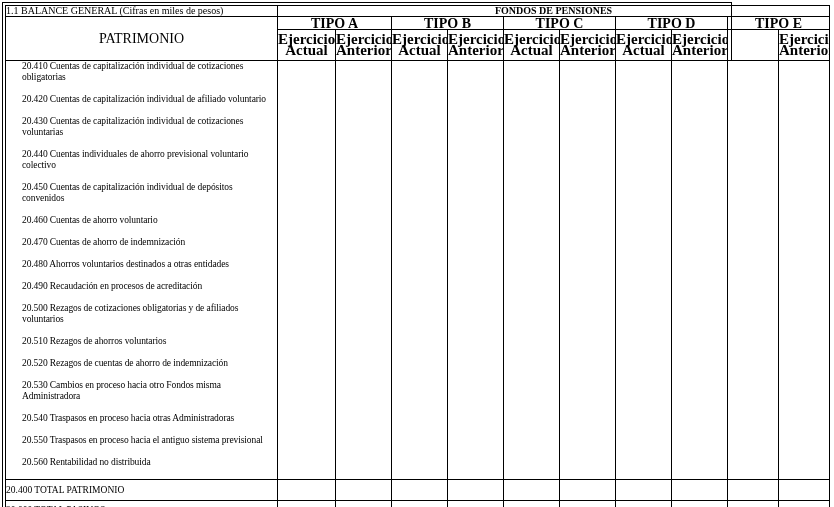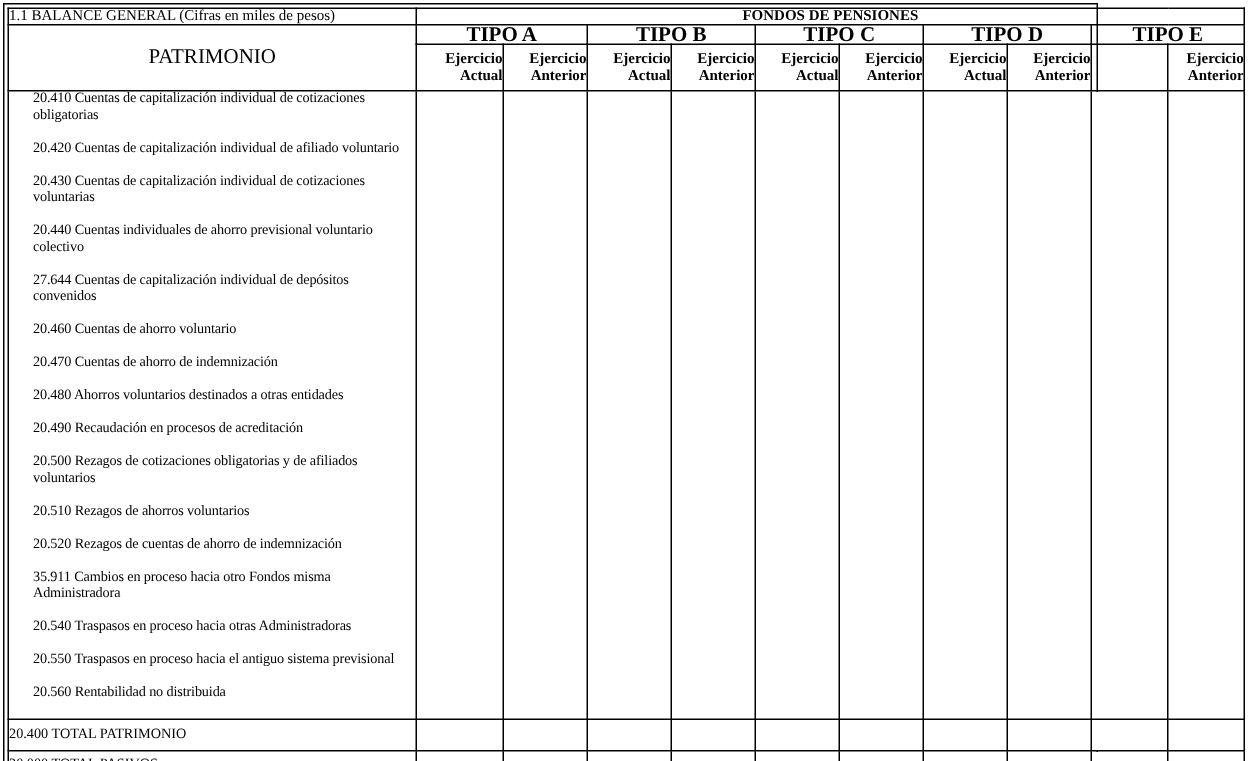--- a/index.html
+++ b/index.html
@@ -28,21 +28,21 @@
     overflow: hidden;
   }
   td.lbl {
     padding-left: 4px;
     font-size: 10px;
     text-align: left;
     white-space: nowrap;
   }
   tr.r1 td { height: 10px; font-size: 10px; line-height: 10px; }
   tr.r2 td { height: 12px; font-size: 14px; line-height: 11px; text-align: center; }
-  tr.r3 td { height: 30px; font-size: 10px; line-height: 11px; text-align: right; }
+  tr.r3 td { height: 30px; font-size: 15px; line-height: 11px; }
   td.ctr { text-align: center; font-weight: bold; }
   td.patr {
     padding-left: 4px;
     font-size: 10px;
     text-align: left;
     vertical-align: middle;
   }
   td.items-cell {
     vertical-align: top;
     padding: 2px 3px 0 4px;
@@ -104,29 +104,29 @@
       <td class="ctr"></td>
       <td class="ctr">Ejercicio Anterior</td>
     </tr>
 
     <tr class="r4">
       <td class="items-cell">
         <p>20.410 Cuentas de capitalización individual de cotizaciones obligatorias</p>
         <p>20.420 Cuentas de capitalización individual de afiliado voluntario</p>
         <p>20.430 Cuentas de capitalización individual de cotizaciones voluntarias</p>
         <p>20.440 Cuentas individuales de ahorro previsional voluntario colectivo</p>
-        <p>27.644 Cuentas de capitalización individual de depósitos convenidos</p>
+        <p>20.450 Cuentas de capitalización individual de depósitos convenidos</p>
         <p>20.460 Cuentas de ahorro voluntario</p>
         <p>20.470 Cuentas de ahorro de indemnización</p>
         <p>20.480 Ahorros voluntarios destinados a otras entidades</p>
         <p>20.490 Recaudación en procesos de acreditación</p>
         <p>20.500 Rezagos de cotizaciones obligatorias y de afiliados voluntarios</p>
         <p>20.510 Rezagos de ahorros voluntarios</p>
         <p>20.520 Rezagos de cuentas de ahorro de indemnización</p>
-        <p>35.911 Cambios en proceso hacia otro Fondos misma Administradora</p>
+        <p>20.530 Cambios en proceso hacia otro Fondos misma Administradora</p>
         <p>20.540 Traspasos en proceso hacia otras Administradoras</p>
         <p>20.550 Traspasos en proceso hacia el antiguo sistema previsional</p>
         <p>20.560 Rentabilidad no distribuida</p>
       </td>
       <td class="vc"></td>
       <td class="vc"></td>
       <td class="vc"></td>
       <td class="vc"></td>
       <td class="vc"></td>
       <td class="vc"></td>

